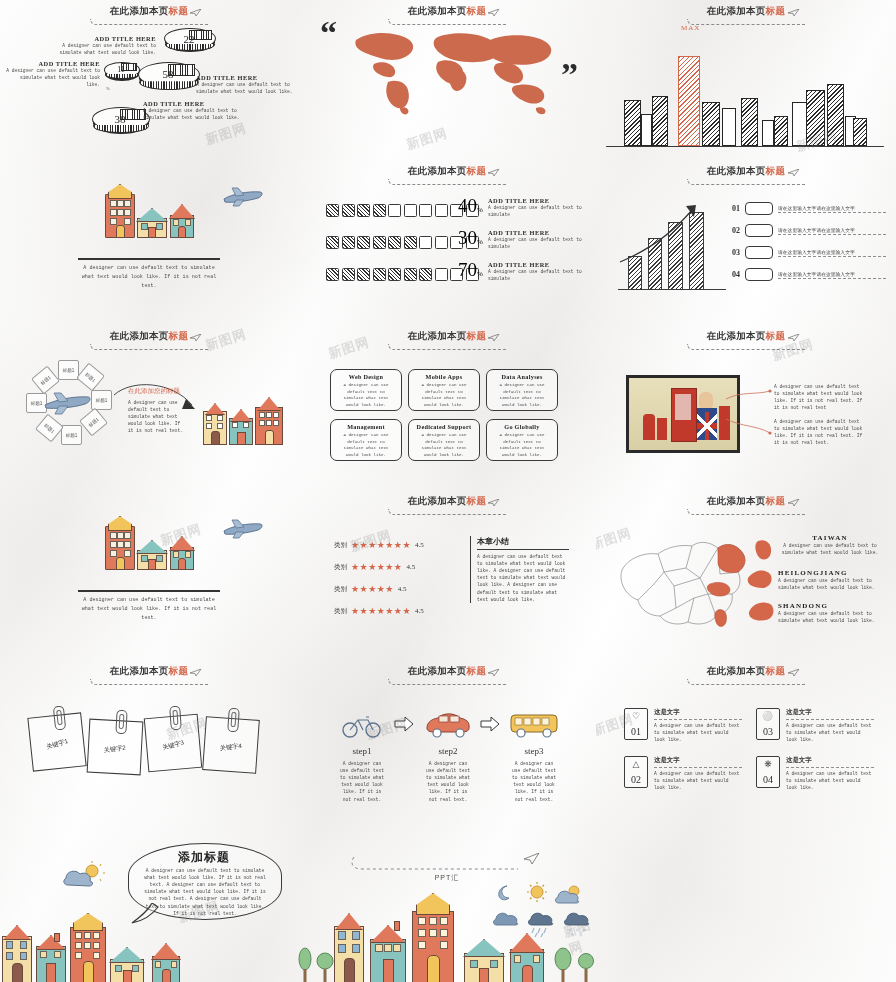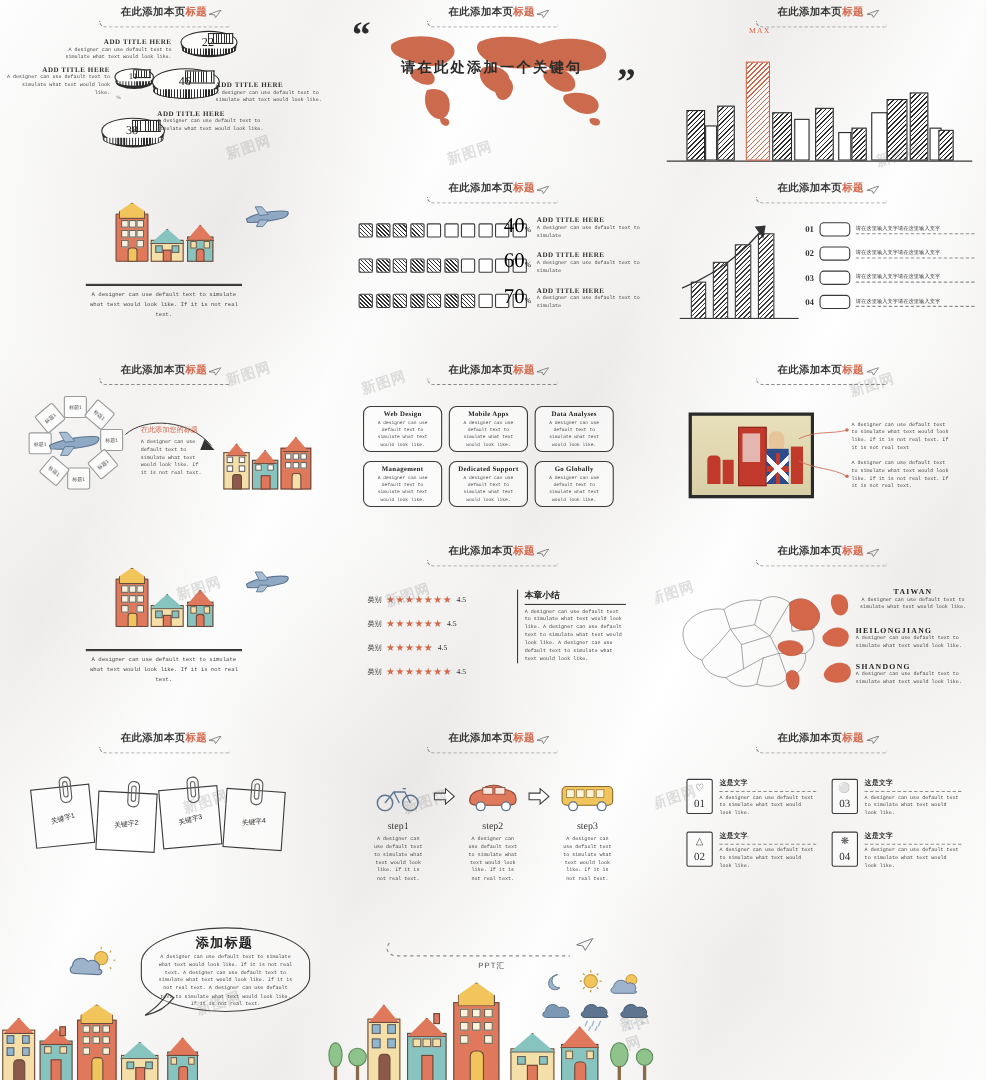--- a/index.html
+++ b/index.html
@@ -236,21 +236,21 @@
   </div>
   <div style="position:absolute;left:6px;top:60px;width:94px;text-align:right;">
     <div class="en-t">ADD TITLE HERE</div>
     <div class="en">A designer can use default text to simulate what text would look like.</div>
   </div>
 
   <div class="pie" style="left:138px;top:62px;width:60px;height:36px;">
     <div class="disc"></div>
         <div class="rim"></div>
         <div class="slice"></div>
-    <div class="num">46</div>
+    <div class="num">58</div>
   </div>
   <div style="position:absolute;left:196px;top:74px;width:98px;">
     <div class="en-t">ADD TITLE HERE</div>
     <div class="en">A designer can use default text to simulate what text would look like.</div>
   </div>
 
   <div class="pie" style="left:92px;top:96px;width:56px;height:34px;margin-top:11px;">
     <div class="disc"></div>
         <div class="rim"></div>
         <div class="slice"></div>
@@ -283,21 +283,20 @@
       <path d="M104 46 C112 44,118 50,116 58 C114 66,106 70,102 64 C98 57,98 48,104 46 Z"></path>
       <path d="M140 16 C158 9,184 10,196 18 C205 24,202 34,190 38 C172 44,146 40,138 30 C133 24,134 19,140 16 Z"></path>
       <path d="M146 40 C156 36,168 40,172 48 C176 57,168 62,158 58 C148 54,140 45,146 40 Z"></path>
       <path d="M164 62 C176 58,192 62,194 70 C196 78,186 82,176 78 C166 74,158 66,164 62 Z"></path>
       <path d="M186 84 C192 82,197 85,195 89 C192 92,185 89,186 84 Z"></path>
     </g>
   </svg>
 
   <div class="quote-mark" style="left:22px;top:16px;">“</div>
   <div class="quote-mark" style="right:18px;top:58px;">”</div>
-  <div class="quote-txt" style="top:52px;">请在此处添加一个关键句</div>
   <div class="wm" style="left:108px;top:130px;">新图网</div>
 </div>
 
 <div class="slide" style="left:596px;top:0;width:300px;height:160px;">
   <div class="hdr">
     <span>在此添加本页</span><span class="accent">标题</span>
     <span class="dash"></span>
   </div>
   <svg class="plane-glyph" style="left:192px;top:9px;" viewBox="0 0 12 8">
         <path d="M0 4 L11 0 L6 7 L5 4.5 Z" fill="none" stroke="#6a6a6a" stroke-width=".7"></path>
@@ -378,21 +377,21 @@
   </div>
   <div style="position:absolute;left:190px;top:37px;width:100px;">
     <div class="en-t">ADD TITLE HERE</div>
     <div class="en">A designer can use default text to simulate</div>
   </div>
 
   <div style="position:absolute;left:28px;top:72px;">
     <span class="sq on"></span><span class="sq on"></span><span class="sq on"></span><span class="sq on"></span><span class="sq on"></span><span class="sq on"></span><span class="sq"></span><span class="sq"></span><span class="sq"></span><span class="sq"></span>
   </div>
   <div class="bignum" style="position:absolute;left:160px;top:68px;">
-    <span>60</span><i>%</i>
+    <span>30</span><i>%</i>
   </div>
   <div style="position:absolute;left:190px;top:69px;width:100px;">
     <div class="en-t">ADD TITLE HERE</div>
     <div class="en">A designer can use default text to simulate</div>
   </div>
 
   <div style="position:absolute;left:28px;top:104px;">
     <span class="sq on"></span><span class="sq on"></span><span class="sq on"></span><span class="sq on"></span><span class="sq on"></span><span class="sq on"></span><span class="sq on"></span><span class="sq"></span><span class="sq"></span><span class="sq"></span>
   </div>
   <div class="bignum" style="position:absolute;left:160px;top:100px;">

